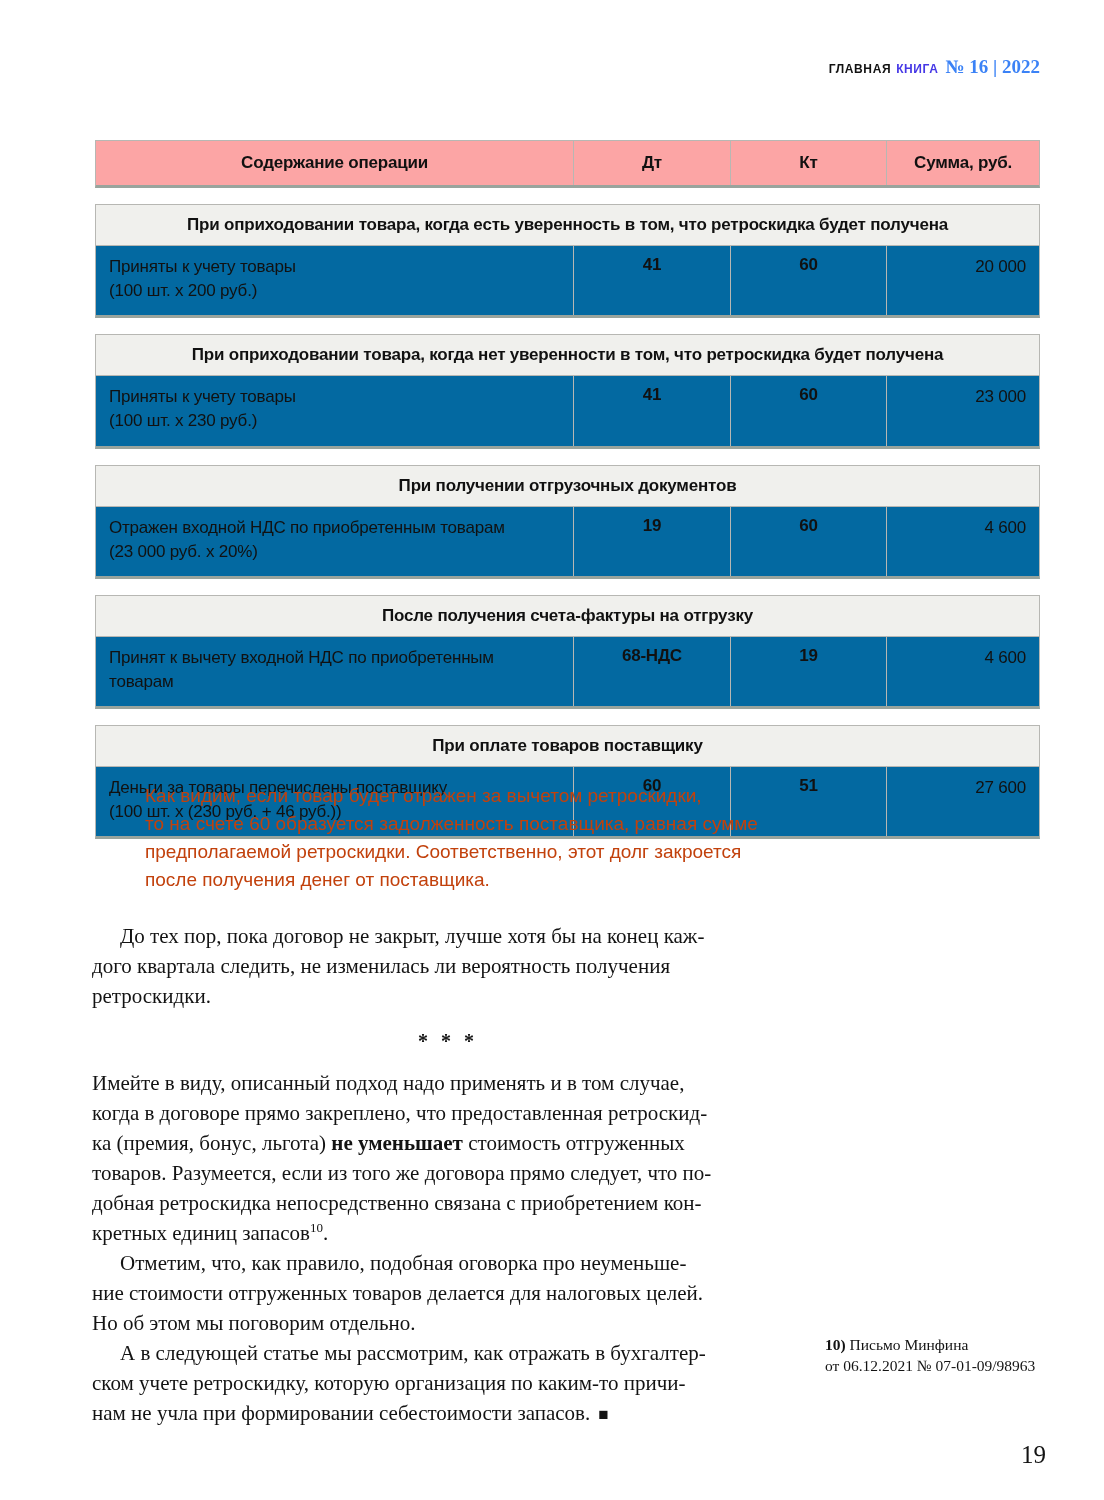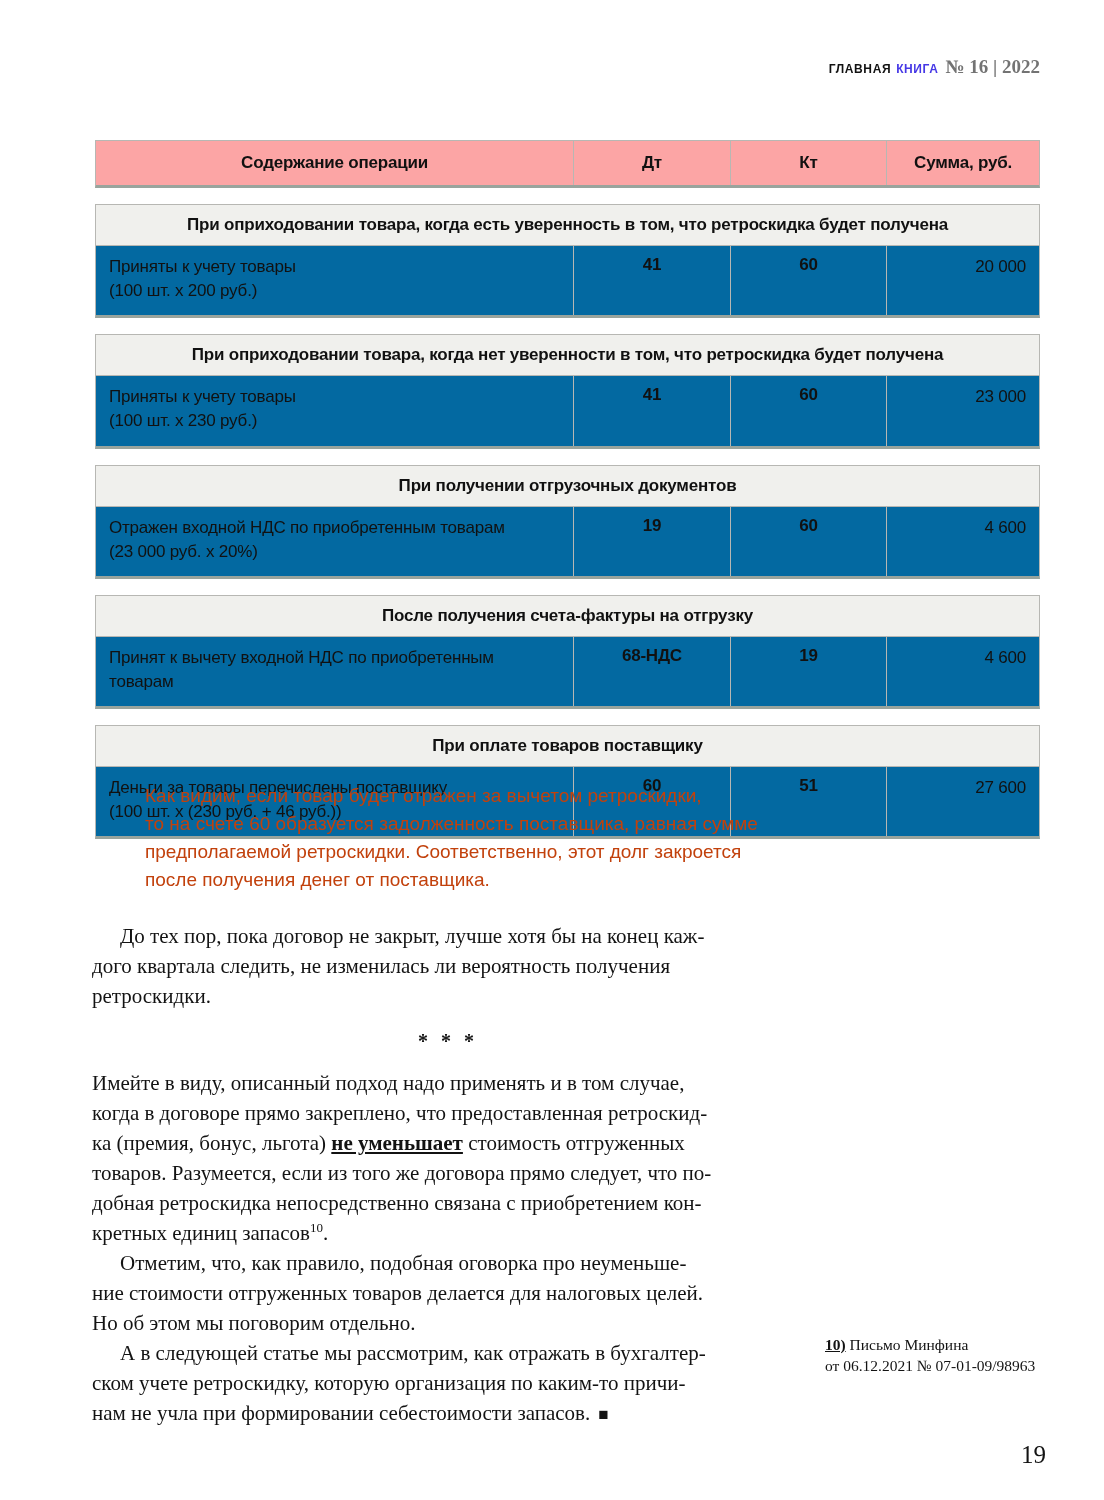--- a/index.html
+++ b/index.html
@@ -15,21 +15,21 @@
   
   .masthead {
     position: absolute; top: 56px; right: 64px;
     display: flex; align-items: baseline; gap: 7px;
     white-space: nowrap;
   }
   .brand { font-family: "Liberation Sans", sans-serif; font-weight: bold;
            font-size: 12px; letter-spacing: 0.6px; color: #121212; }
   .brand-accent { color: #4638e6; margin-left: 5px; }
   .issue { font-family: "Liberation Serif", serif; font-weight: bold;
-           font-size: 19px; color: #737373; }
+           font-size: 19px; color: #3b82f6; }
 
   
   .table-area {
     position: absolute; left: 95px; top: 140px; width: 945px;
     font-size: 17px; letter-spacing: -0.2px;
   }
   .tbl-block {
     border: 1px solid #b7b7b3;
     border-bottom: 3px solid #99a49d;
     background: #0369a1;
@@ -60,21 +60,21 @@
     font-size: 21px; line-height: 30px; color: #131313;
     white-space: pre-line;
   }
   .para.indent { text-indent: 28px; }
   .p1 { margin-top: 27px; }
   .separator {
     font-family: "Liberation Serif", serif; font-size: 20px; font-weight: bold;
     text-align: center; letter-spacing: 4px; color: #131313;
     margin: 19px 0 15px 0;
   }
-  .bold { font-weight: bold; text-decoration: underline; }
+  .bold { font-weight: bold; }
   .fn-ref { font-size: 13px; vertical-align: super; line-height: 0; }
   .end-mark { margin-left: 8px; font-size: 17px; }
 
   
   .footnote {
     position: absolute; left: 825px; top: 1334px; width: 240px;
     font-family: "Liberation Serif", serif; font-size: 15.5px; line-height: 21px;
     color: #131313; white-space: pre-line;
   }
   .footnote .bold { font-weight: bold; }

